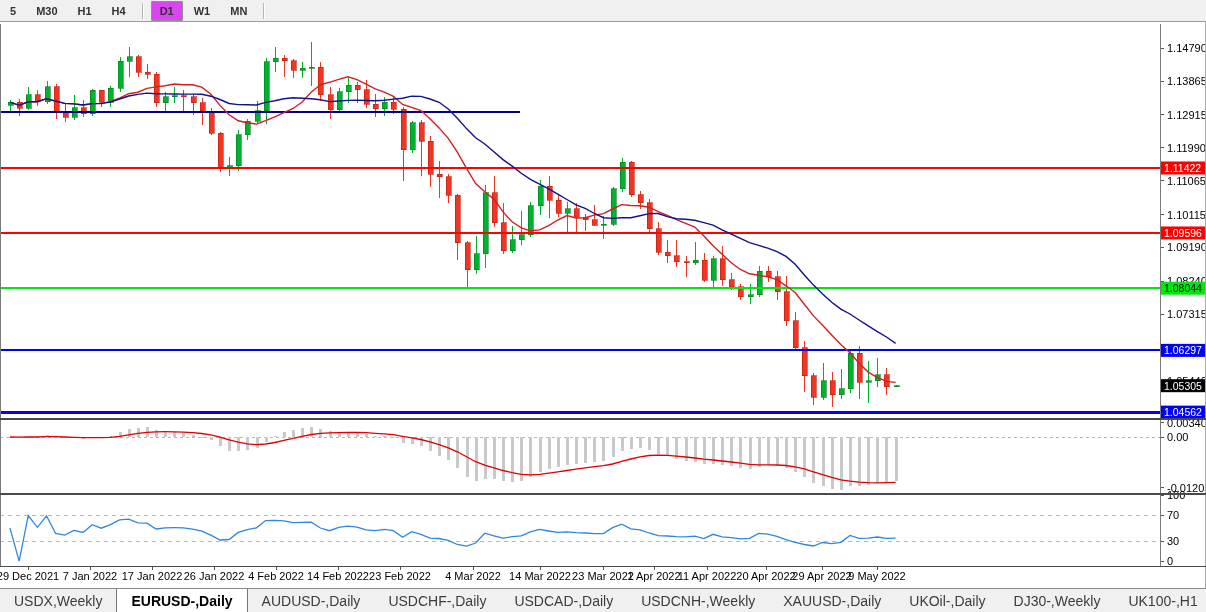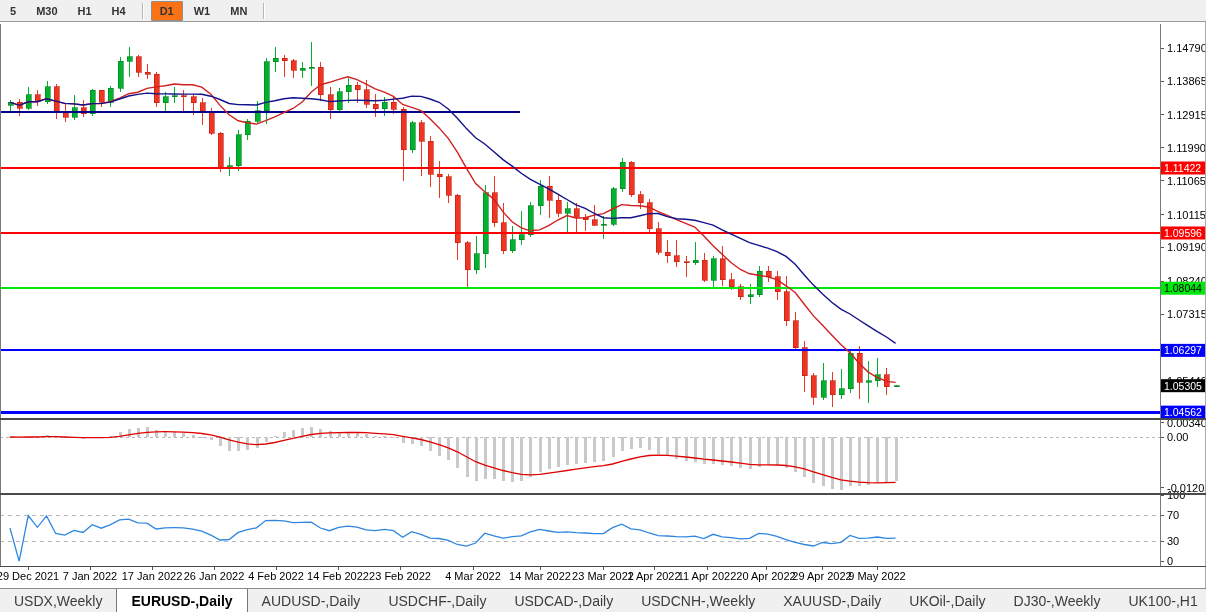--- a/index.html
+++ b/index.html
@@ -3,21 +3,21 @@
 <meta charset="utf-8">
 <style>
   html,body{margin:0;padding:0;background:#fff;}
   #app{position:relative;width:1206px;height:612px;overflow:hidden;background:#fff;
        font-family:"Liberation Sans",sans-serif;-webkit-font-smoothing:none;}
   
   #toolbar{position:absolute;top:0;left:0;width:1206px;height:22px;background:#f0f0f0;
            border-bottom:1px solid #9a9a9a;display:flex;align-items:center;box-sizing:border-box;}
   .tb-btn{font-size:11px;font-weight:700;color:#333;padding:2px 8px;margin:0 1px;cursor:default;
           border:1px solid transparent;border-radius:1px;line-height:14px;}
-  .tb-btn.active{background:#f97316;border:1px solid #8f8f8f;}
+  .tb-btn.active{background:#d946ef;border:1px solid #8f8f8f;}
   .tb-sep{width:1px;height:16px;background:#b5b5b5;margin:0 6px;border-right:1px solid #fff;}
   
   .ovl{position:absolute;z-index:1;color:#111;font-size:12px;white-space:pre;}
   #title-line{top:27px;left:6px;}
   #title-line .tri{font-size:8px;vertical-align:1px;margin-right:4px;}
   #macd-line{top:421px;left:3px;font-size:11.5px;}
   #rsi-line{top:497px;left:3px;font-size:11.5px;}
   #chart-svg{position:absolute;top:22px;left:0;z-index:2;pointer-events:none;}
   
   #tabbar{position:absolute;left:0;top:588px;width:1206px;height:24px;background:#f0f0f0;

